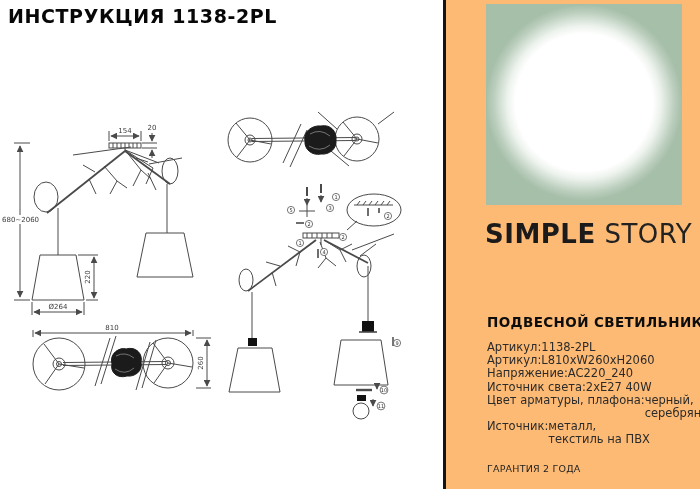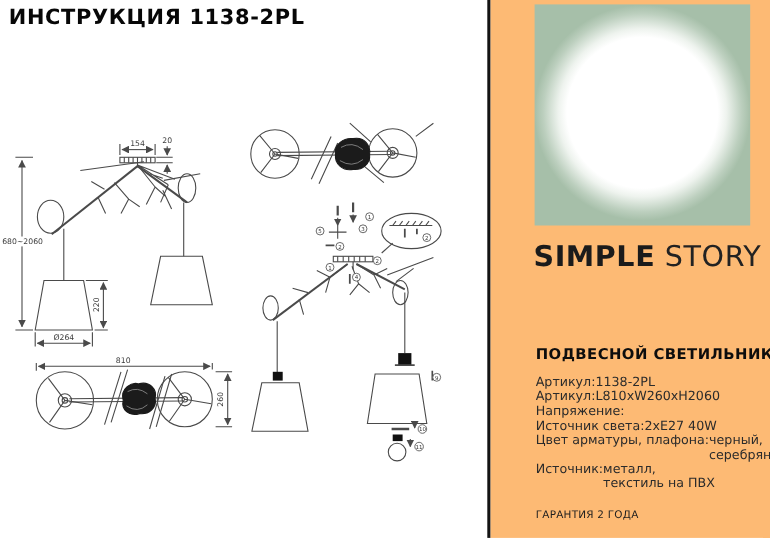--- a/index.html
+++ b/index.html
@@ -245,20 +245,21 @@
       <div class="spec-row">
         <div class="spec-label">Артикул:</div>
         <div class="spec-value">1138-2PL</div>
       </div>
       <div class="spec-row">
         <div class="spec-label">Артикул:</div>
         <div class="spec-value">L810xW260xH2060</div>
       </div>
       <div class="spec-row">
         <div class="spec-label">Напряжение:</div>
+        <div class="spec-value">AC220_240</div>
       </div>
       <div class="spec-row">
         <div class="spec-label">Источник света:</div>
         <div class="spec-value">2xE27 40W</div>
       </div>
       <div class="spec-row">
         <div class="spec-label">Цвет арматуры, плафона:</div>
         <div class="spec-value">черный,
 серебряный</div>
       </div>

